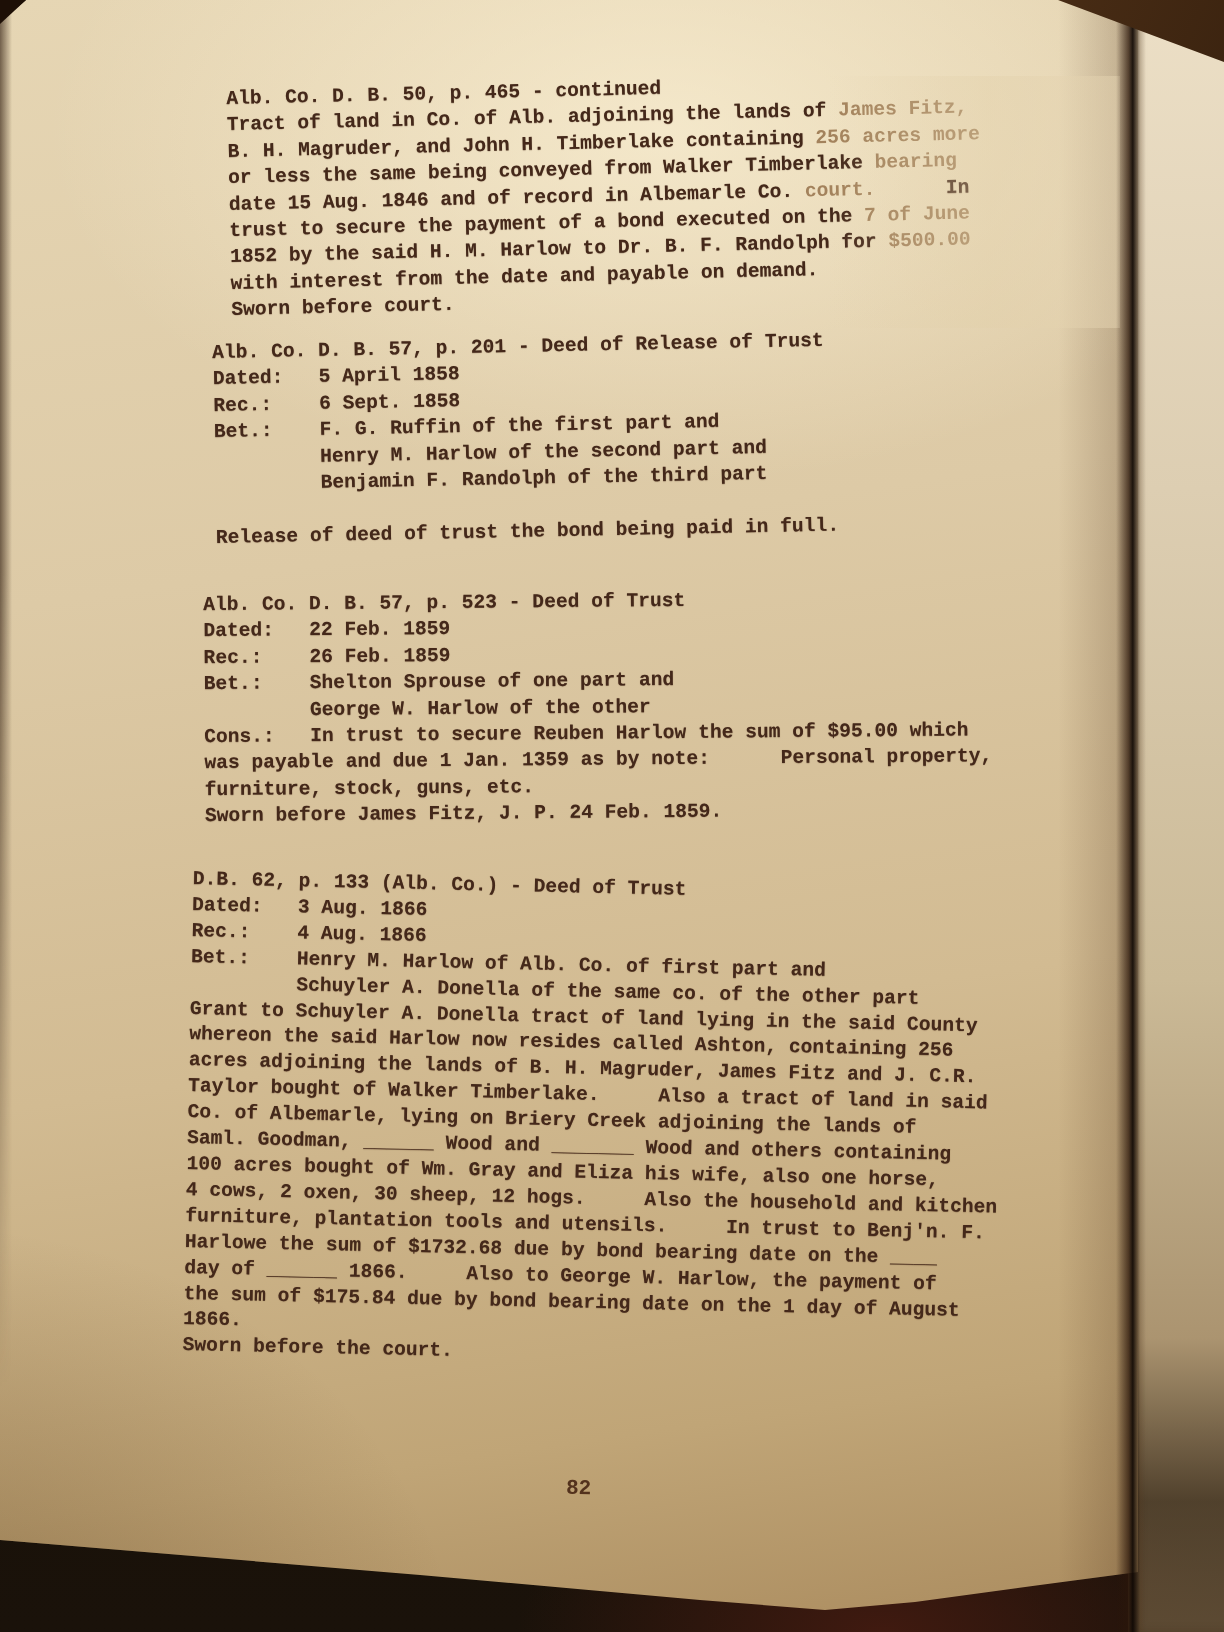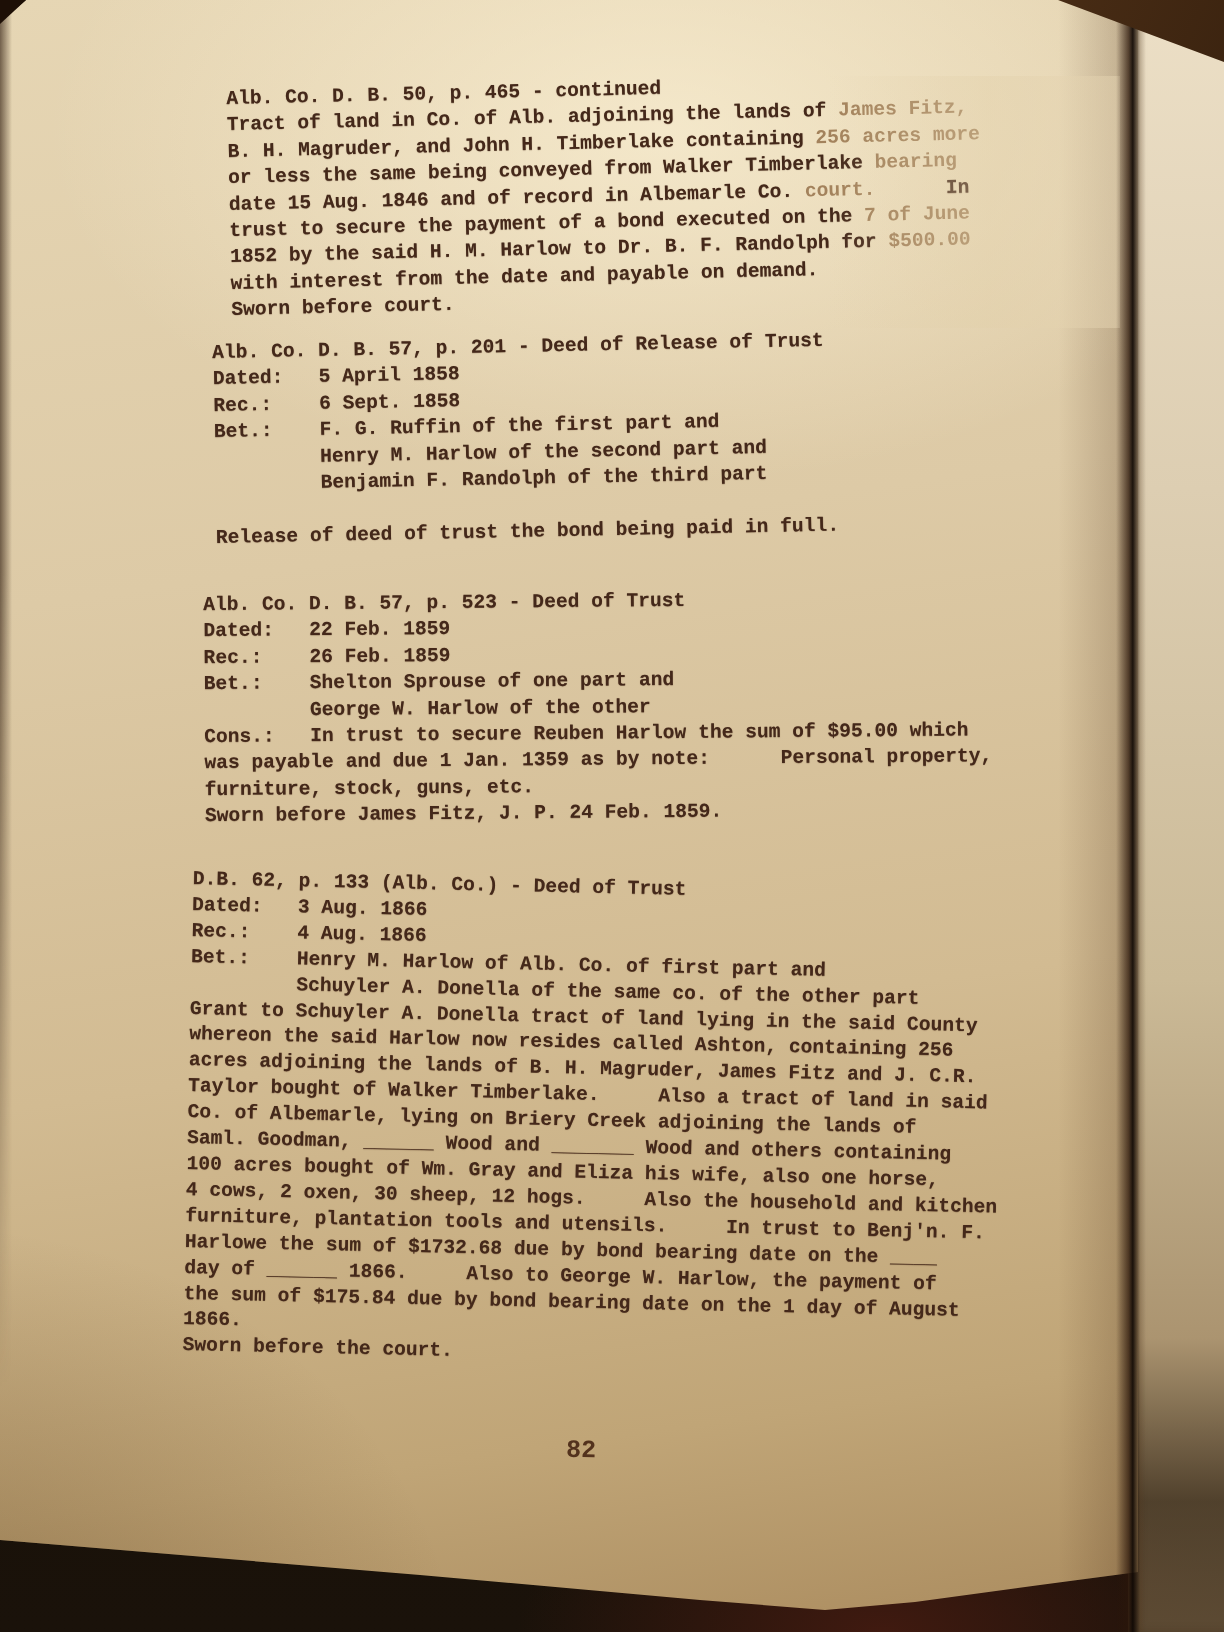--- a/index.html
+++ b/index.html
@@ -65,23 +65,23 @@
   .block-1 { left:212px; top:340px; transform:rotate(-1.15deg); }
   .block-2 { left:203px; top:592px; transform:rotate(-0.5deg); }
   .block-3 { left:193px; top:867px; transform:rotate(1.25deg); line-height:25.9px; }
   .fade-overlay {
     position:absolute; left:828px; top:76px; width:292px; height:252px; z-index:3;
     background: linear-gradient(to right,
       rgba(224,204,166,0) 0%, rgba(226,208,170,0.40) 55%, rgba(229,212,178,0.5) 100%);
     pointer-events:none;
   }
   .page-number {
-    position:absolute; left:566px; top:1436px; z-index:2;
+    position:absolute; left:566px; top:1477px; z-index:2;
     font-family:"Liberation Mono","DejaVu Sans Mono",monospace;
-    font-weight:700; font-size:25px; color:#53321d; transform:rotate(1deg);
+    font-weight:700; font-size:21px; color:#53321d; transform:rotate(1deg);
   }
 </style>
 </head>
 <body>
 
 <div class="photo">
 
   <div class="facing-page"></div>
 
   <div class="main-page">

